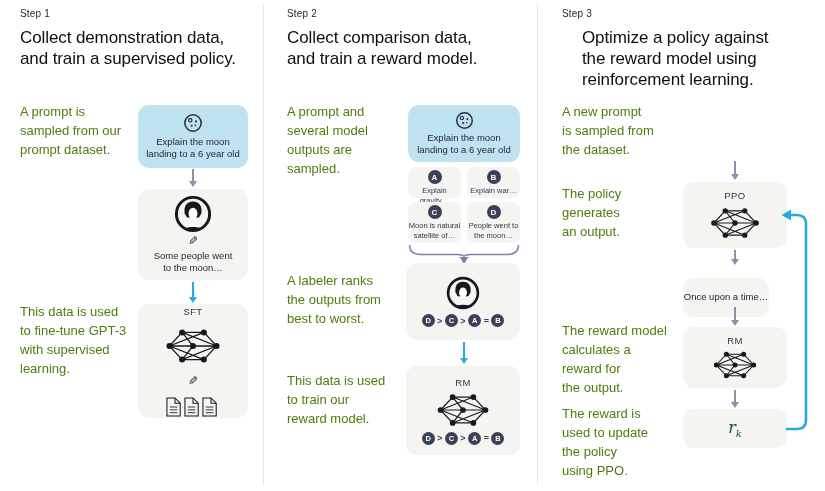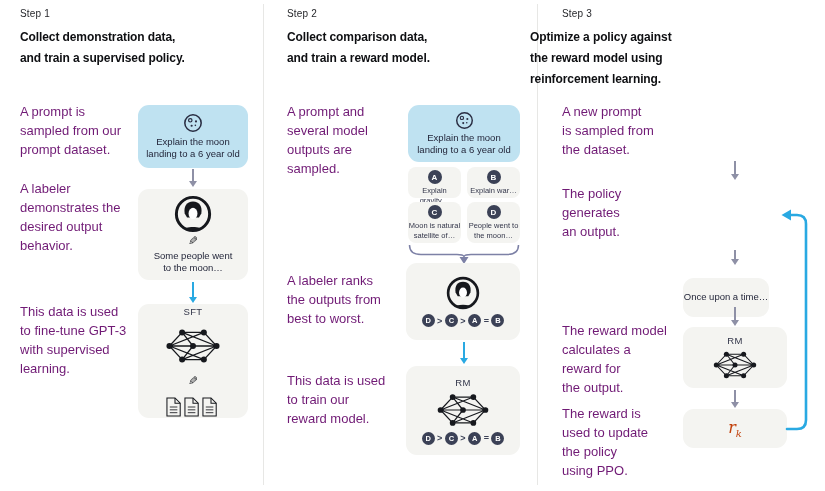--- a/index.html
+++ b/index.html
@@ -13,63 +13,59 @@
     --text:#202123;
     --divider:#e7e7e5;
   }
   *{margin:0;padding:0;box-sizing:border-box}
   html,body{background:#fff}
   .canvas{position:relative;width:825px;height:491px;background:#fff;overflow:hidden;
           font-family:"Liberation Sans",sans-serif;color:var(--text)}
   .divider{position:absolute;top:4px;bottom:6px;width:1px;background:var(--divider)}
   .pre{white-space:pre-line}
   .step-label{position:absolute;font-size:10px;letter-spacing:.2px;color:#26272b}
-  .heading{position:absolute;font-size:12px;line-height:21px;font-weight:700;color:#0e0f12;letter-spacing:-.1px}
-  .caption{position:absolute;font-size:13px;line-height:19px;color:#701a75}
+  .heading{position:absolute;font-size:17px;line-height:21px;font-weight:400;color:#0e0f12;letter-spacing:-.1px}
+  .caption{position:absolute;font-size:13px;line-height:19px;color:#4d7c0f}
   .card{position:absolute;border-radius:11px;display:flex;flex-direction:column;
         align-items:center;justify-content:center;text-align:center}
   .card-blue{background:var(--prompt-card-bg)}
   .card-gray{background:var(--neutral-card-bg)}
   .card-text{font-size:9.5px;line-height:12.5px;color:#23263a;white-space:pre-line}
   .model-label{font-size:9.5px;letter-spacing:.4px;color:#33364a}
   .opt-card{border-radius:8px;padding-top:3px;justify-content:flex-start;gap:2px}
   .badge{width:14px;height:14px;border-radius:50%;background:var(--badge-bg);color:#fff;
          font-size:8px;font-weight:700;display:flex;align-items:center;justify-content:center;flex:0 0 auto}
   .opt-text{font-size:7.5px;line-height:9.5px;color:#33364a;white-space:pre-line}
   .rank{display:flex;align-items:center;gap:2.5px}
   .rank .badge{width:13px;height:13px;font-size:7.5px}
   .rank .op{font-size:9px;font-weight:700;color:#3b4156}
   .varrow{position:absolute;width:10px;display:flex;flex-direction:column;align-items:center}
   .varrow .shaft{display:block;width:1.8px;height:var(--len);background:var(--c)}
   .varrow .head{display:block;width:0;height:0;border-left:4.5px solid transparent;
                 border-right:4.5px solid transparent;border-top:6.5px solid var(--c)}
   .pencil{display:inline-block;transform:scaleX(-1);font-family:"DejaVu Sans",sans-serif;
           font-size:12px;line-height:13px;color:var(--ink)}
-  .rk{font-family:"DejaVu Serif",serif;font-style:italic;font-size:16px;color:#c2410c}
+  .rk{font-family:"DejaVu Serif",serif;font-style:italic;font-size:16px;color:#14532d}
   .rk sub{font-size:10px}
   svg{display:block}
 </style>
 </head>
 <body>
 
 <div class="canvas">
 
   <div class="divider" style="left:263px"></div>
   <div class="divider" style="left:537px"></div>
 
   <div class="step-label pre" style="left:20px;top:8px">Step 1</div>
   <div class="heading pre" style="left:20px;top:27px;width:238px">Collect demonstration data,
 and train a supervised policy.</div>
   <div class="caption pre" style="left:20px;top:102px">A prompt is
 sampled from our
 prompt dataset.</div>
-  <div class="caption pre" style="left:20px;top:179px">A labeler
-demonstrates the
-desired output
-behavior.</div>
   <div class="caption pre" style="left:20px;top:302px">This data is used
 to fine-tune GPT-3
 with supervised
 learning.</div>
 
   <div class="card card-blue" style="left:138px;top:105px;width:110px;height:63px;gap:3px">
     <svg width="20" height="20" viewBox="0 0 22 22">
       <circle cx="11" cy="11" r="9" fill="none" stroke="#2a2e43" stroke-width="1.7"></circle>
       <circle cx="8" cy="8" r="1.9" fill="none" stroke="#2a2e43" stroke-width="1.3"></circle>
       <circle cx="14.3" cy="9.3" r="1.2" fill="#2a2e43"></circle>
@@ -244,21 +240,21 @@
       <span class="op">&gt;</span>
       <span class="badge">C</span>
       <span class="op">&gt;</span>
       <span class="badge">A</span>
       <span class="op">=</span>
       <span class="badge">B</span>
     </div>
   </div>
 
   <div class="step-label pre" style="left:562px;top:8px">Step 3</div>
-  <div class="heading pre" style="left:530px;top:27px;width:240px">Optimize a policy against
+  <div class="heading pre" style="left:582px;top:27px;width:240px">Optimize a policy against
 the reward model using
 reinforcement learning.</div>
   <div class="caption pre" style="left:562px;top:102px">A new prompt
 is sampled from
 the dataset.</div>
   <div class="caption pre" style="left:562px;top:184px">The policy
 generates
 an output.</div>
   <div class="caption pre" style="left:562px;top:404px">The reward is
 used to update
@@ -268,20 +264,38 @@
 calculates a
 reward for
 the output.</div>
 
 
   <div class="varrow" style="left:730px;top:161px;--len:13px;--c:var(--arrow-gray)">
       <i class="shaft"></i>
       <i class="head"></i>
     </div>
 
+  <div class="card card-gray" style="left:683px;top:182px;width:104px;height:66px;gap:4px">
+    <div class="model-label">PPO</div>
+    <svg width="52" height="36" viewBox="0 0 64 44">
+      <g stroke="#16181d" stroke-width="1.4" fill="none">
+        <path d="M6 22 L20 7 L44 7 L58 22 L44 37 L20 37 Z"></path>
+        <path d="M6 22 H58 M6 22 L44 7 M6 22 L44 37 M20 7 L58 22 M20 37 L58 22 M20 7 L32 22 M20 37 L32 22"></path>
+      </g>
+      <g fill="#16181d">
+        <circle cx="6" cy="22" r="3.3"></circle>
+          <circle cx="20" cy="7" r="3.3"></circle>
+          <circle cx="44" cy="7" r="3.3"></circle>
+        <circle cx="58" cy="22" r="3.3"></circle>
+          <circle cx="20" cy="37" r="3.3"></circle>
+          <circle cx="44" cy="37" r="3.3"></circle>
+        <circle cx="32" cy="22" r="3.3"></circle>
+      </g>
+    </svg>
+  </div>
 
   <div class="varrow" style="left:730px;top:250px;--len:9px;--c:var(--arrow-gray)">
       <i class="shaft"></i>
       <i class="head"></i>
     </div>
 
   <div class="card card-gray" style="left:683px;top:278px;width:86px;height:39px">
     <div class="card-text">Once upon a time…</div>
   </div>
 

